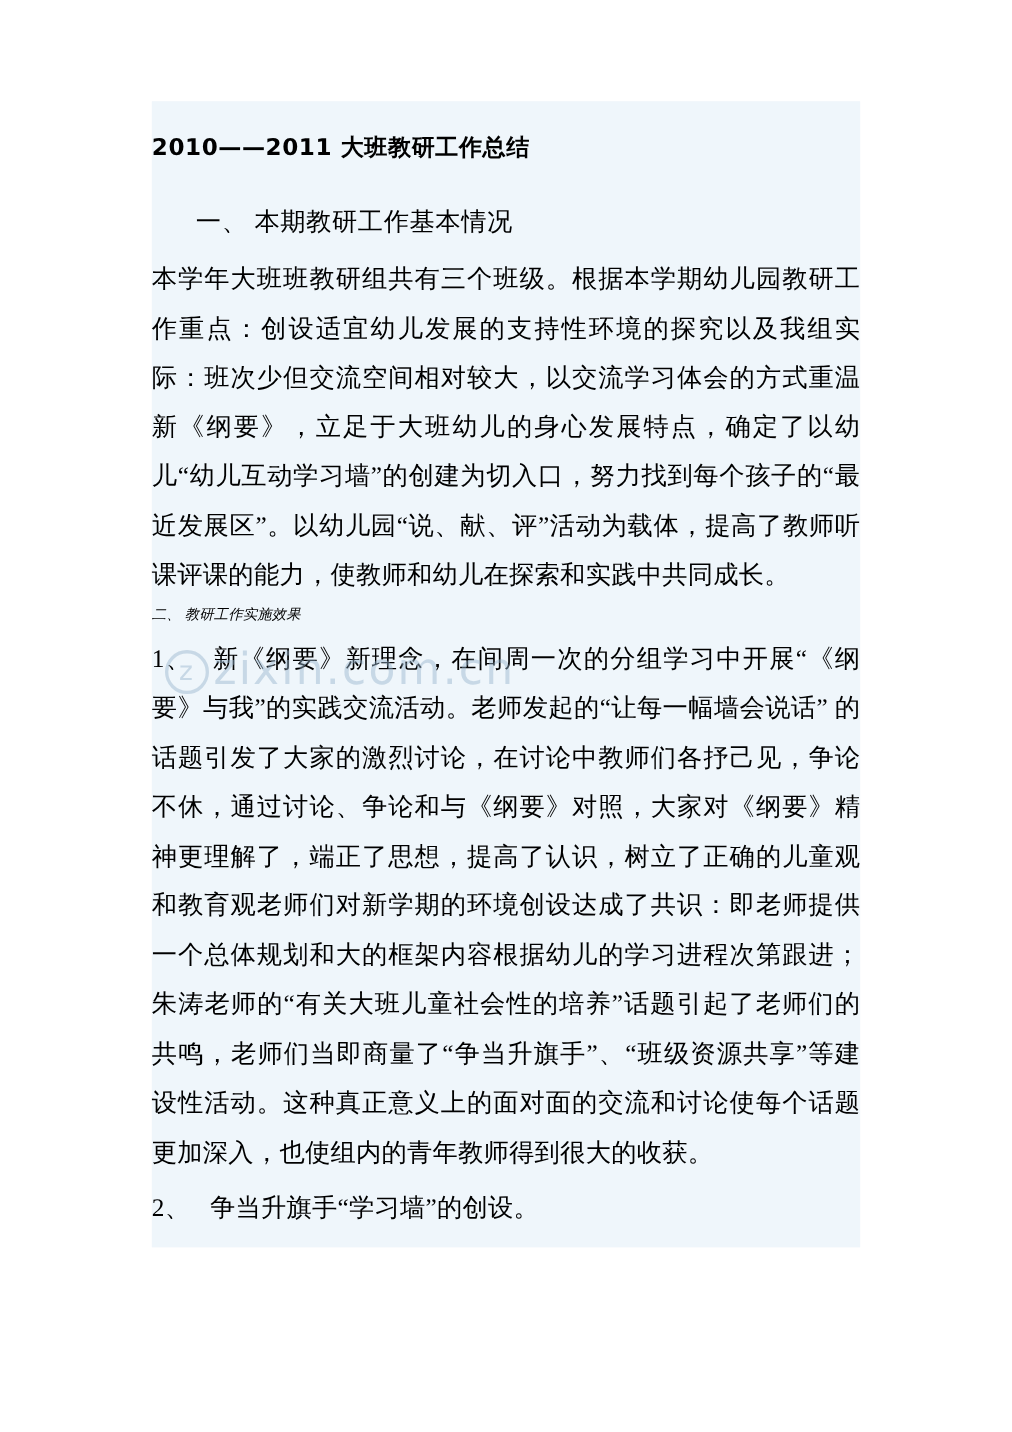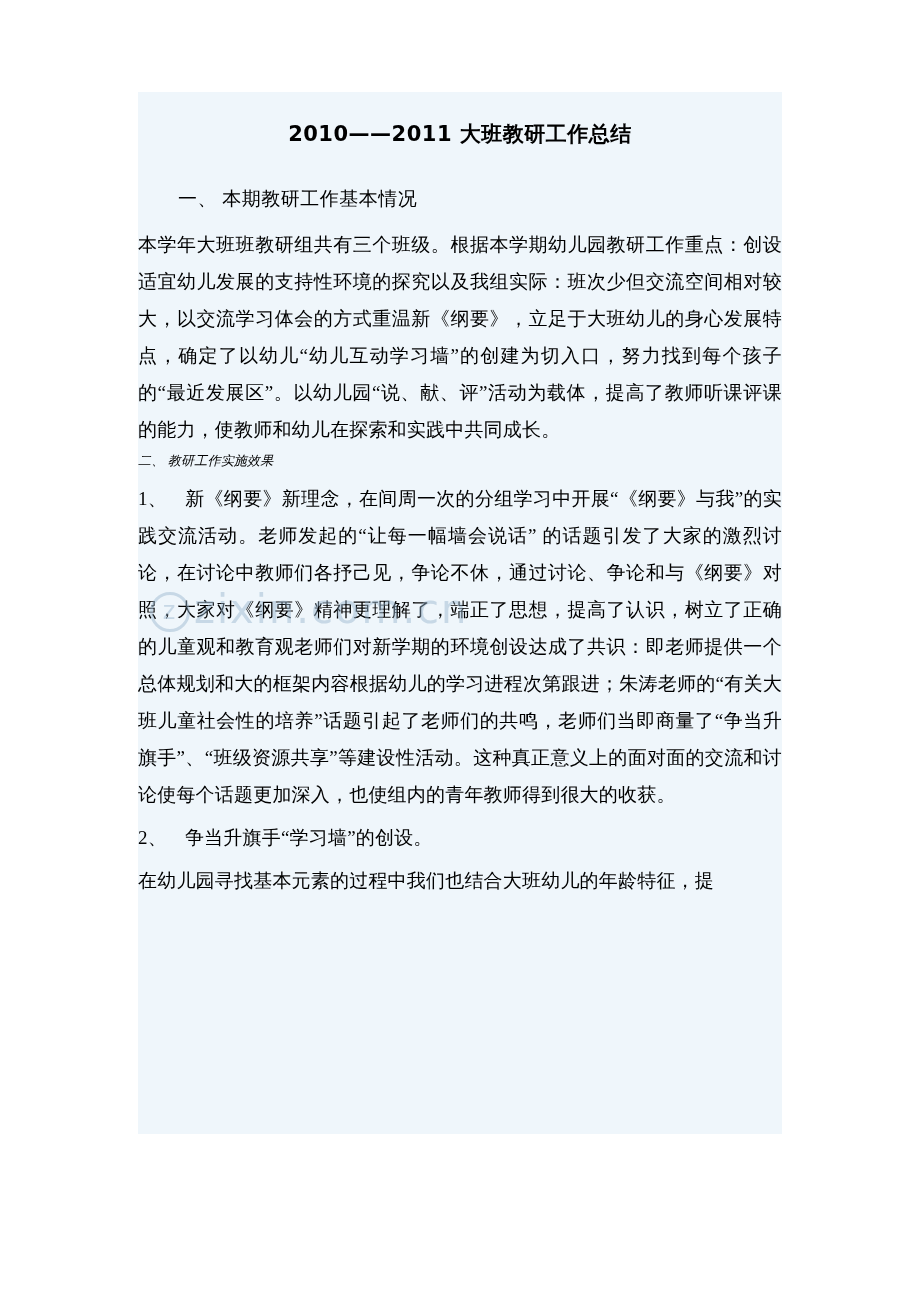--- a/index.html
+++ b/index.html
@@ -34,39 +34,38 @@
   .content {
     position: absolute;
     left: 138px;
     top: 92px;
     width: 644px;
     height: 1192px;
     box-sizing: border-box;
     padding: 0;
   }
   .doc-title {
-    text-align: center;
     font-family: "DejaVu Sans", "Liberation Sans", sans-serif;
     font-weight: bold;
     font-size: 21px;
     letter-spacing: 0.5px;
     color: #000000;
     margin: 28px 0 0 0;
     line-height: 1.4;
   }
   .heading-1 {
-    font-size: 19px;
+    font-size: 23px;
     color: #000;
     margin: 36px 0 0 0;
     padding-left: 40px;
     line-height: 1.5;
     letter-spacing: 0.5px;
   }
   p.body-text {
-    font-size: 19px;
+    font-size: 23px;
     color: #000000;
     margin: 12px 0 0 0;
     line-height: 1.95;
     text-align: justify;
     text-justify: inter-ideograph;
     letter-spacing: 0.2px;
   }
   p.body-text.tight {
     margin-top: 6px;
   }
@@ -121,21 +120,20 @@
     <div class="heading-1">一、 本期教研工作基本情况</div>
 
     <p class="body-text">本学年大班班教研组共有三个班级。根据本学期幼儿园教研工作重点：创设适宜幼儿发展的支持性环境的探究以及我组实际：班次少但交流空间相对较大，以交流学习体会的方式重温新《纲要》，立足于大班幼儿的身心发展特点，确定了以幼儿“幼儿互动学习墙”的创建为切入口，努力找到每个孩子的“最近发展区”。以幼儿园“说、献、评”活动为载体，提高了教师听课评课的能力，使教师和幼儿在探索和实践中共同成长。</p>
 
     <div class="list-head">二、 教研工作实施效果</div>
 
     <p class="body-text tight"><span>1、</span><span class="idt"></span><span>新《纲要》新理念，在间周一次的分组学习中开展“《纲要》与我”的实践交流活动。老师发起的“让每一幅墙会说话” 的话题引发了大家的激烈讨论，在讨论中教师们各抒己见，争论不休，通过讨论、争论和与《纲要》对照，大家对《纲要》精神更理解了，端正了思想，提高了认识，树立了正确的儿童观和教育观老师们对新学期的环境创设达成了共识：即老师提供一个总体规划和大的框架内容根据幼儿的学习进程次第跟进；朱涛老师的“有关大班儿童社会性的培养”话题引起了老师们的共鸣，老师们当即商量了“争当升旗手”、“班级资源共享”等建设性活动。这种真正意义上的面对面的交流和讨论使每个话题更加深入，也使组内的青年教师得到很大的收获。</span></p>
 
     <p class="body-text tight"><span>2、</span><span class="idt"></span><span>争当升旗手“学习墙”的创设。</span></p>
 
-    <p class="body-text tight">在幼儿园寻找基本元素的过程中我们也结合大班幼儿的年龄特征，提</p>
 
   </div>
 
   <div class="watermark">
     <span class="wm-z">z</span><span>zixin.com.cn</span>
   </div>
 
 </div>
 
 </body></html>

